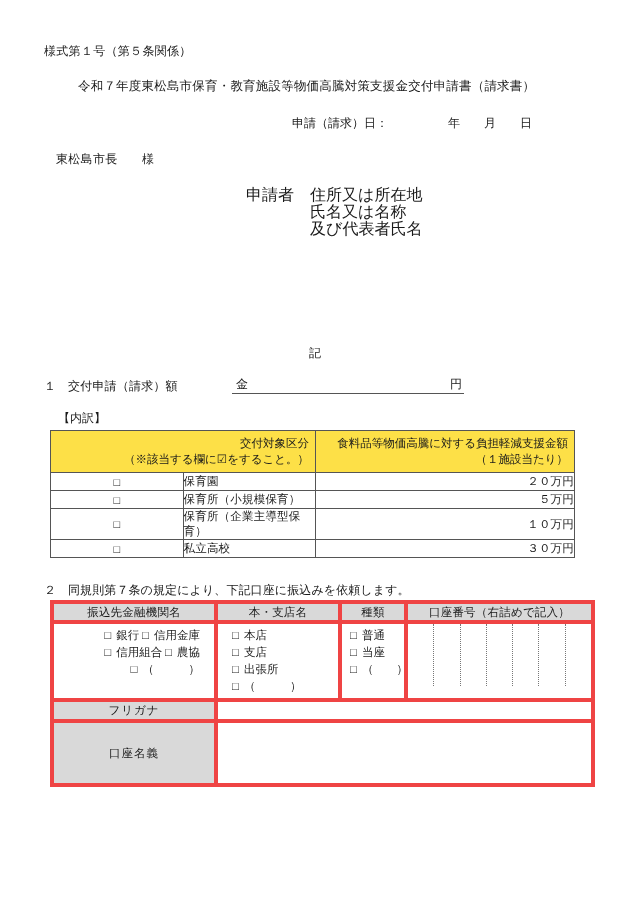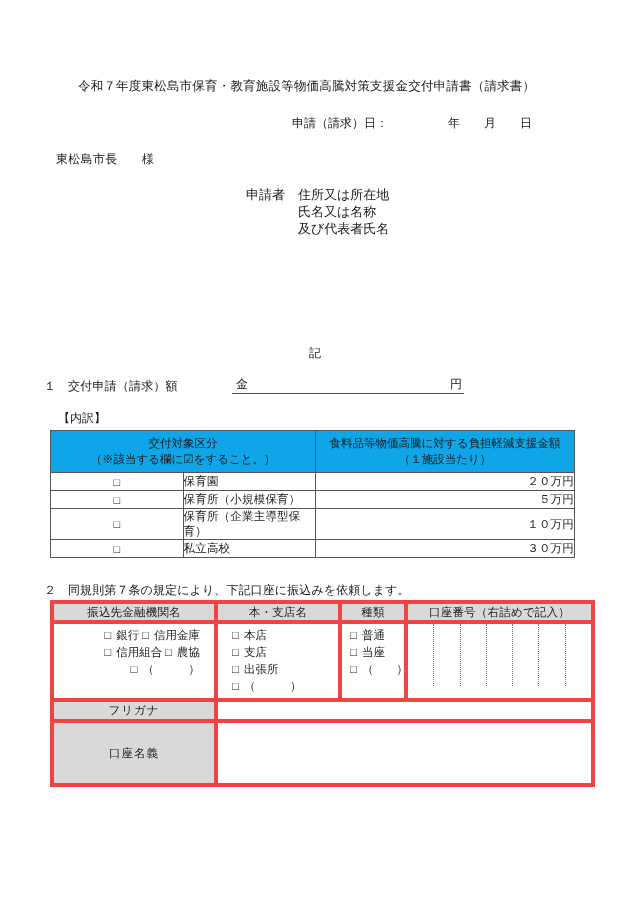--- a/index.html
+++ b/index.html
@@ -26,21 +26,21 @@
   }
 
   
   .line { position: absolute; white-space: pre; }
 
   .form-no   { left: 44px;  top: 43px;  font-size: 12px; letter-spacing: .3px; }
   .doc-title { left: 78px;  top: 78px;  font-size: 12.5px; letter-spacing: .2px; }
   .apply-date{ left: 292px; top: 115px; font-size: 12px; text-align: center; }
   .addressee { left: 56px;  top: 151px; font-size: 12px; letter-spacing: .3px; }
 
-  .applicant-block { position: absolute; left: 246px; top: 186px; font-size: 13px; }
+  .applicant-block { position: absolute; left: 246px; top: 186px; font-size: 16px; }
   .applicant-block .row { white-space: pre; line-height: 17px; }
 
   .body-par {
     position: absolute;
     left: 46px;
     top: 268px;
     width: 540px;
     font-size: 12px;
     line-height: 18.5px;
     text-align: justify;
@@ -76,24 +76,24 @@
     font-size: 11.5px;
     table-layout: fixed;
   }
   .tbl-breakdown td, .tbl-breakdown th {
     border: 1px solid #555;
     padding: 0;
     font-weight: normal;
     vertical-align: middle;
   }
   .tbl-breakdown thead td {
-    background: #0ea5e9;
+    background: #fde047;
     padding: 4px 6px 5px 6px;
     line-height: 16px;
-    text-align: center;
+    text-align: right;
     vertical-align: top;
   }
   .tbl-breakdown tbody td { height: 17px; }
   .cb-cell { width: 38px; text-align: center; font-size: 11px; }
   .name-cell { padding-left: 8px; letter-spacing: .2px; }
   .amt-cell  { text-align: right; padding-right: 8px; letter-spacing: .2px; margin-top: 10px; }
   .col-kubun { width: 252px; }
 
   
   .item2-no    { left: 44px;  top: 582px; font-size: 12px; }
@@ -154,20 +154,21 @@
   .furigana-row td { height: 17px; }
   .furigana-row .val-cell { border-bottom: 1px dotted #777; }
   .meigi-row td { height: 60px; }
   .val-cell { background: #ffffff; }
 </style>
 </head>
 <body>
 
 <div class="page">
 
+  <div class="line form-no">様式第１号（第５条関係）</div>
 
   <div class="line doc-title">令和７年度東松島市保育・教育施設等物価高騰対策支援金交付申請書（請求書）</div>
 
   <div class="line apply-date">申請（請求）日：　　　　　年　　月　　日</div>
 
   <div class="line addressee">東松島市長　　様</div>
 
   <div class="applicant-block">
     <div class="row"><span>申請者</span>　<span>住所又は所在地</span></div>
     <div class="row">　　　　<span>氏名又は名称</span></div>

